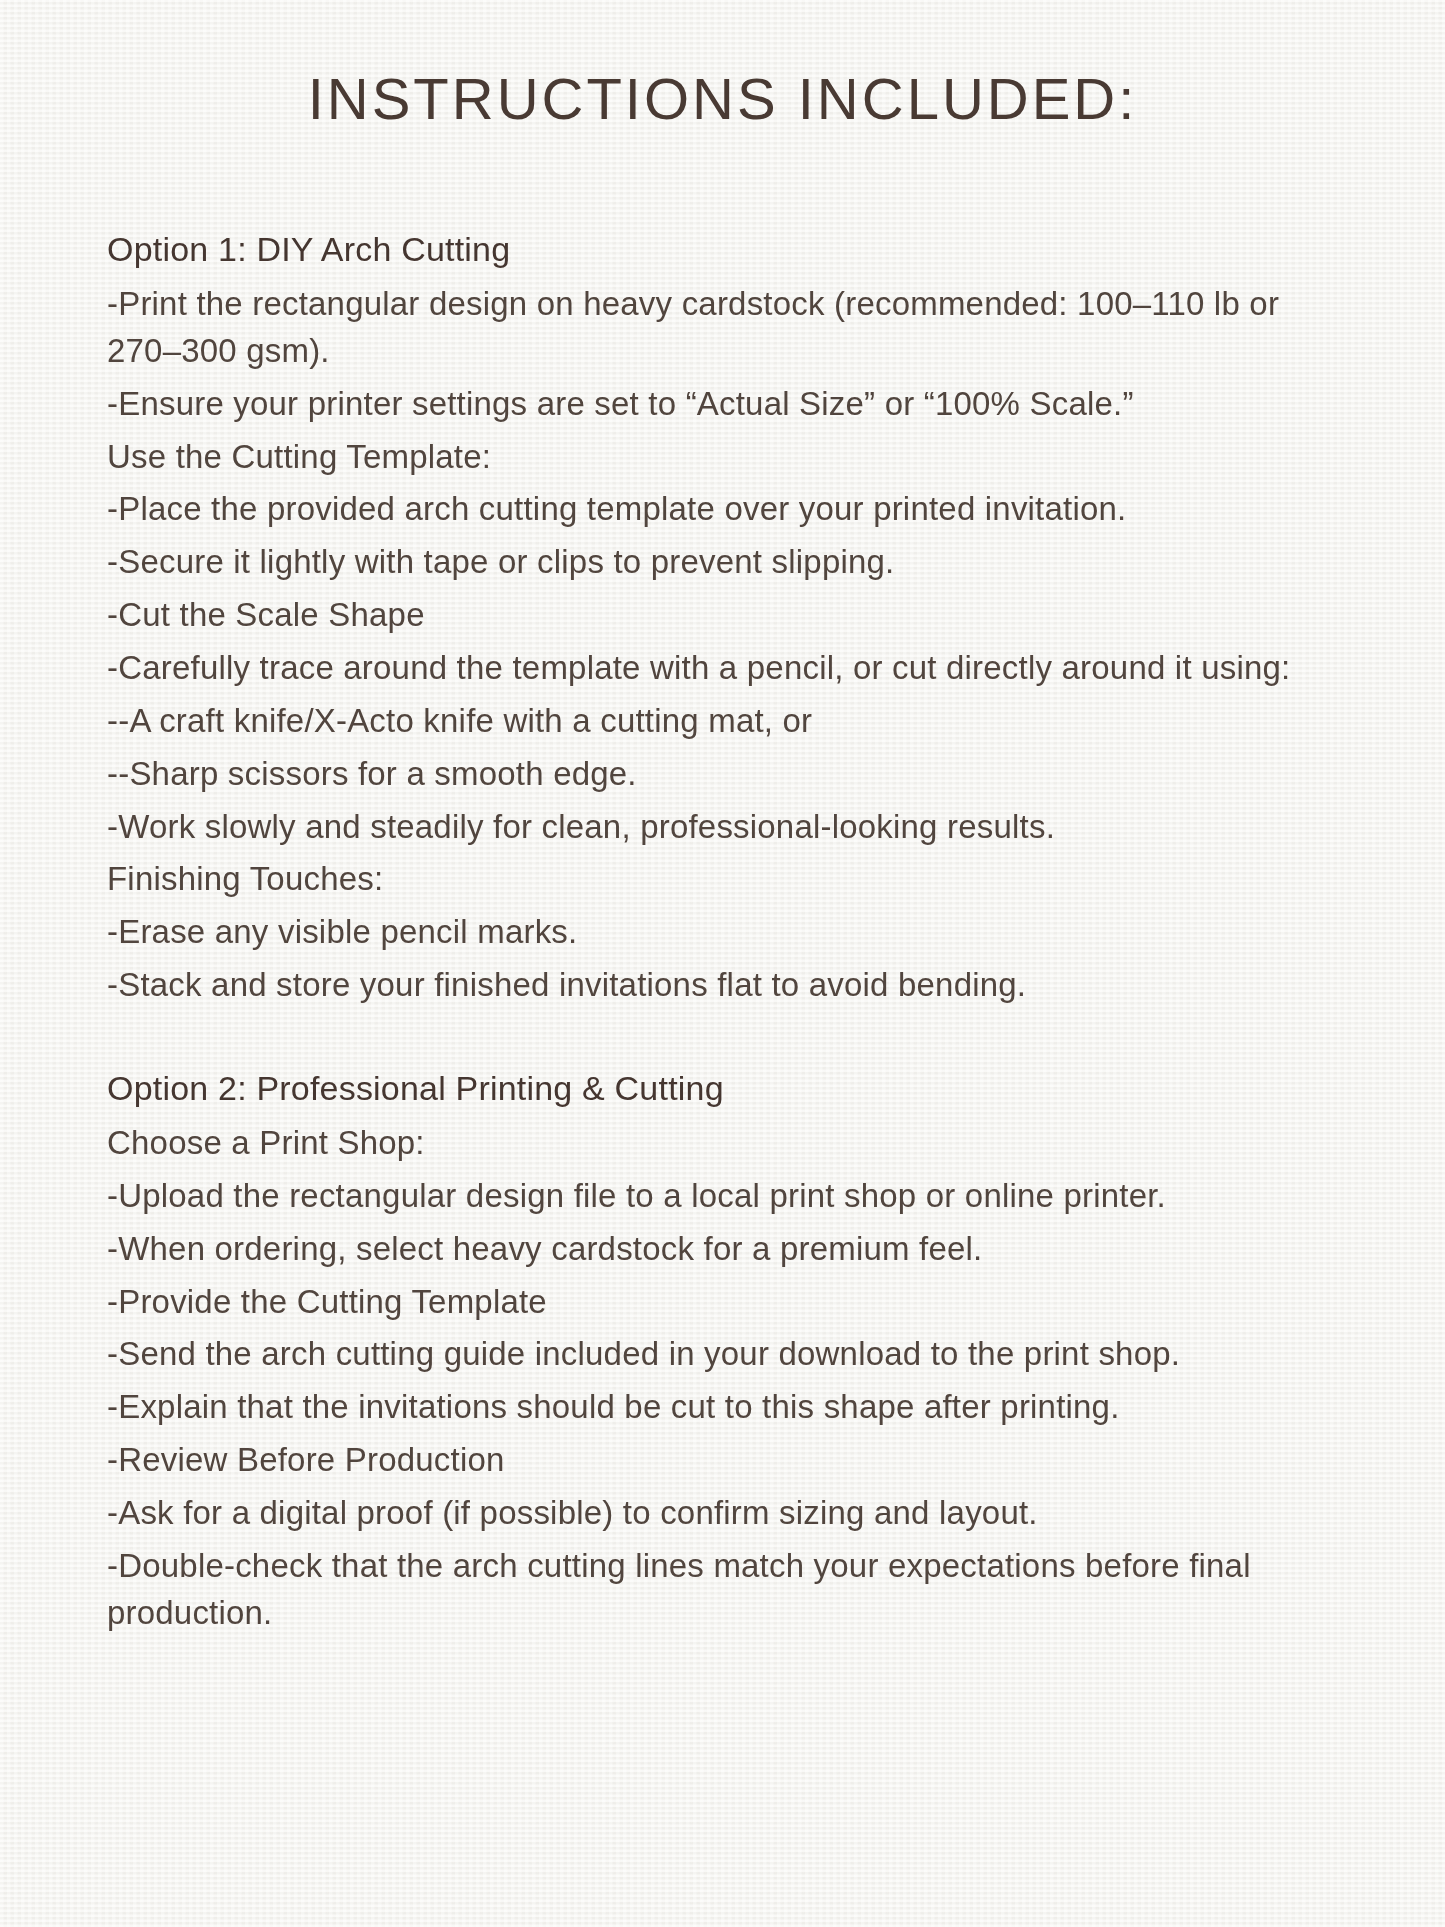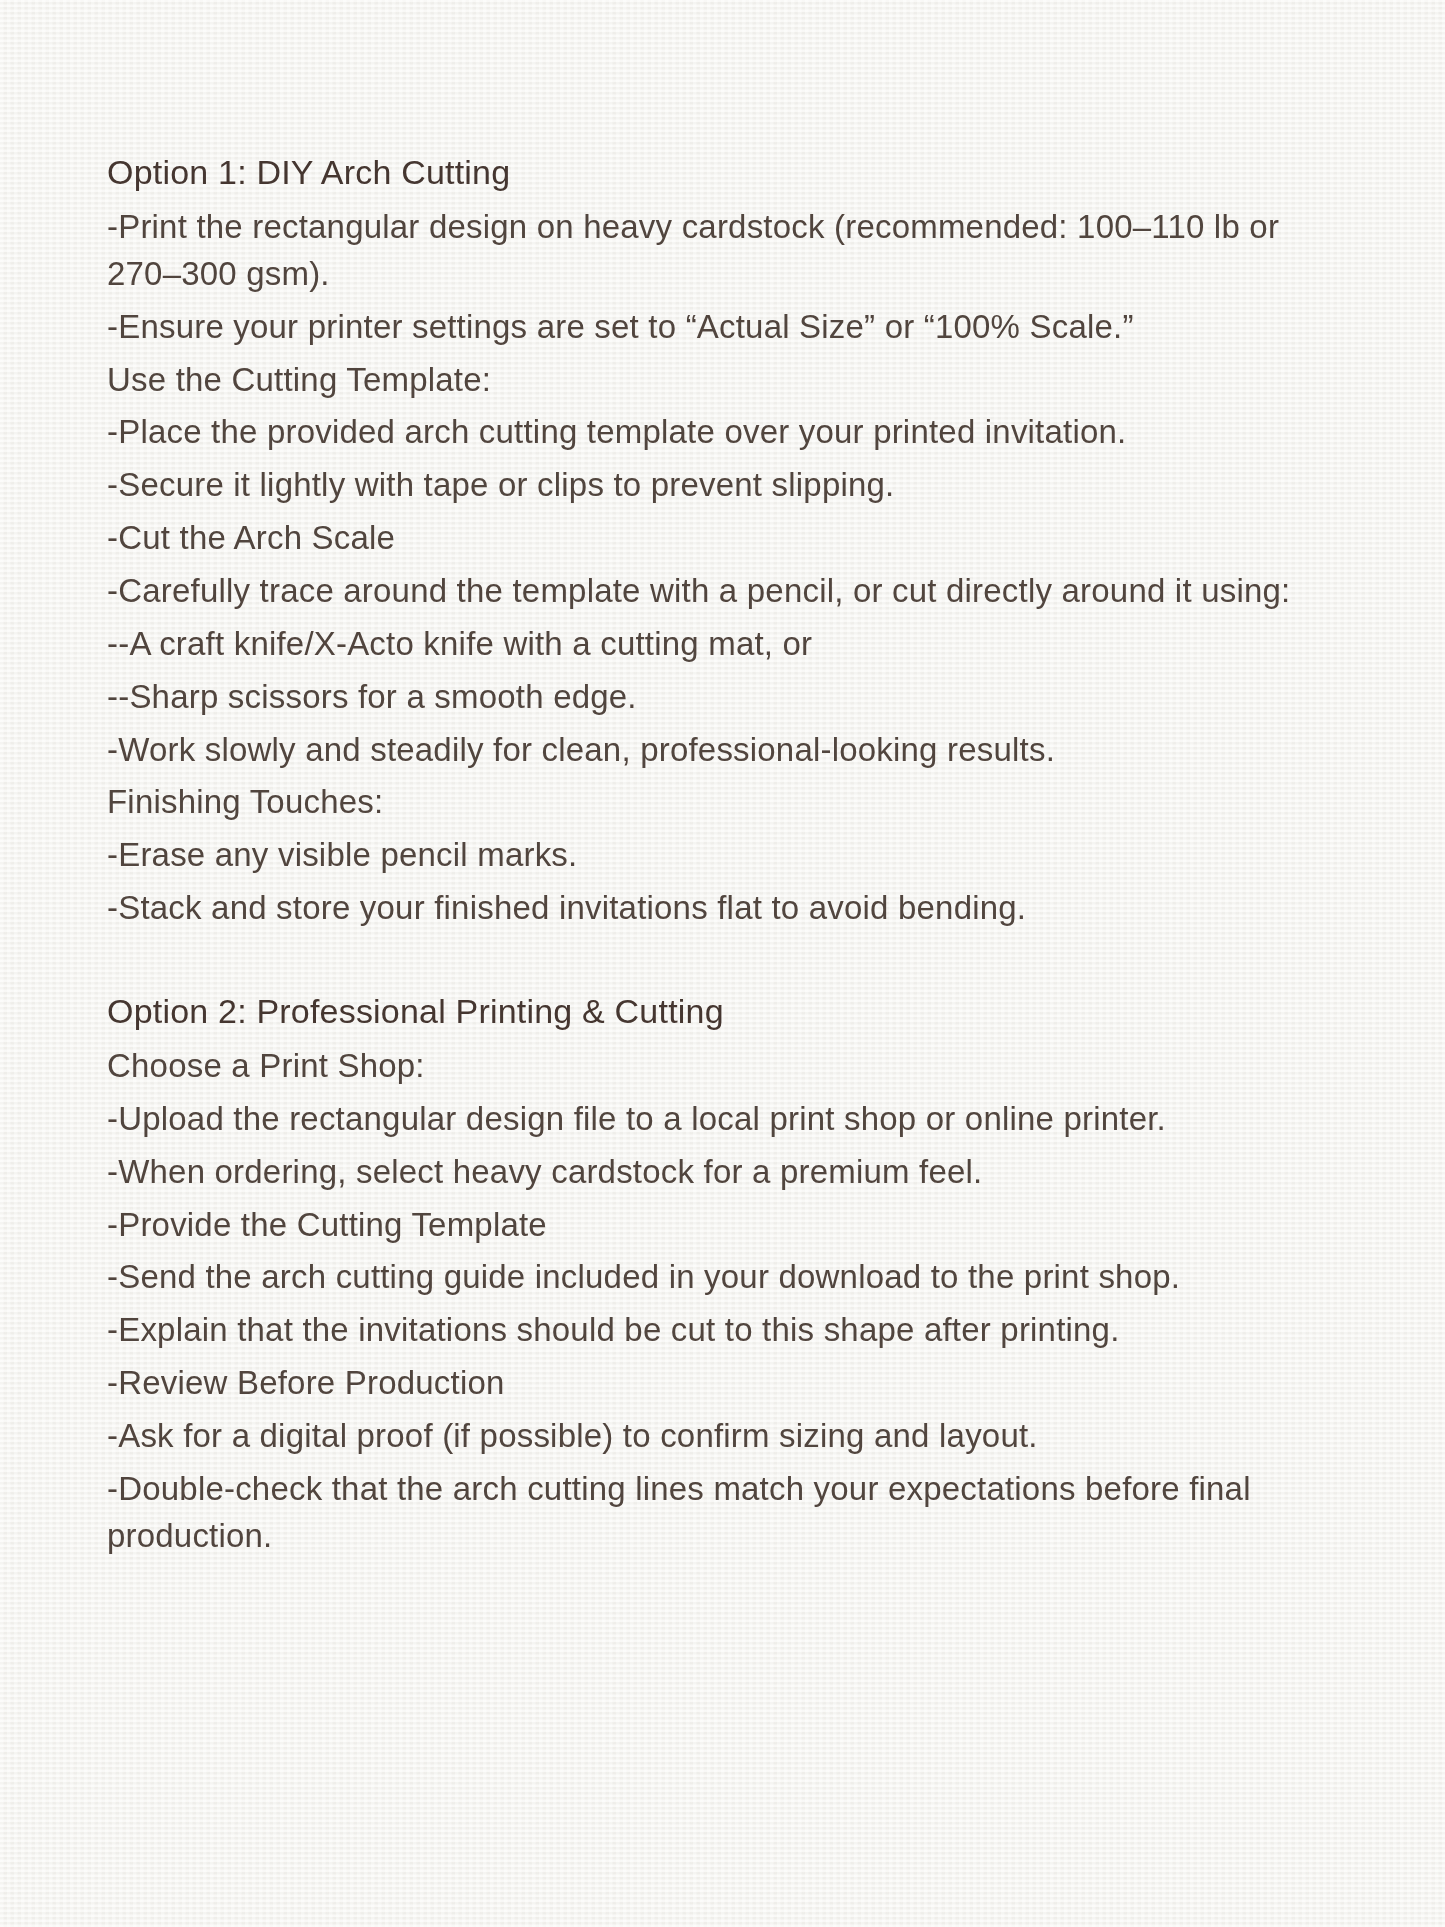--- a/index.html
+++ b/index.html
@@ -61,29 +61,30 @@
     letter-spacing: 0.2px;
     margin-bottom: 6px;
     max-width: 1240px;
   }
 </style>
 </head>
 <body>
 
 <div class="page">
 
+  <h1 class="doc-title">INSTRUCTIONS INCLUDED:</h1>
 
   <div class="section section-1">
     <div class="section-heading">Option 1: DIY Arch Cutting</div>
     <p class="line">-Print the rectangular design on heavy cardstock (recommended: 100–110 lb or 270–300 gsm).</p>
     <p class="line">-Ensure your printer settings are set to “Actual Size” or “100% Scale.”</p>
     <p class="line">Use the Cutting Template:</p>
     <p class="line">-Place the provided arch cutting template over your printed invitation.</p>
     <p class="line">-Secure it lightly with tape or clips to prevent slipping.</p>
-    <p class="line">-Cut the Arch Scale</p>
+    <p class="line">-Cut the Scale Shape</p>
     <p class="line">-Carefully trace around the template with a pencil, or cut directly around it using:</p>
     <p class="line">--A craft knife/X-Acto knife with a cutting mat, or</p>
     <p class="line">--Sharp scissors for a smooth edge.</p>
     <p class="line">-Work slowly and steadily for clean, professional-looking results.</p>
     <p class="line">Finishing Touches:</p>
     <p class="line">-Erase any visible pencil marks.</p>
     <p class="line">-Stack and store your finished invitations flat to avoid bending.</p>
   </div>
 
   <div class="section section-2">

